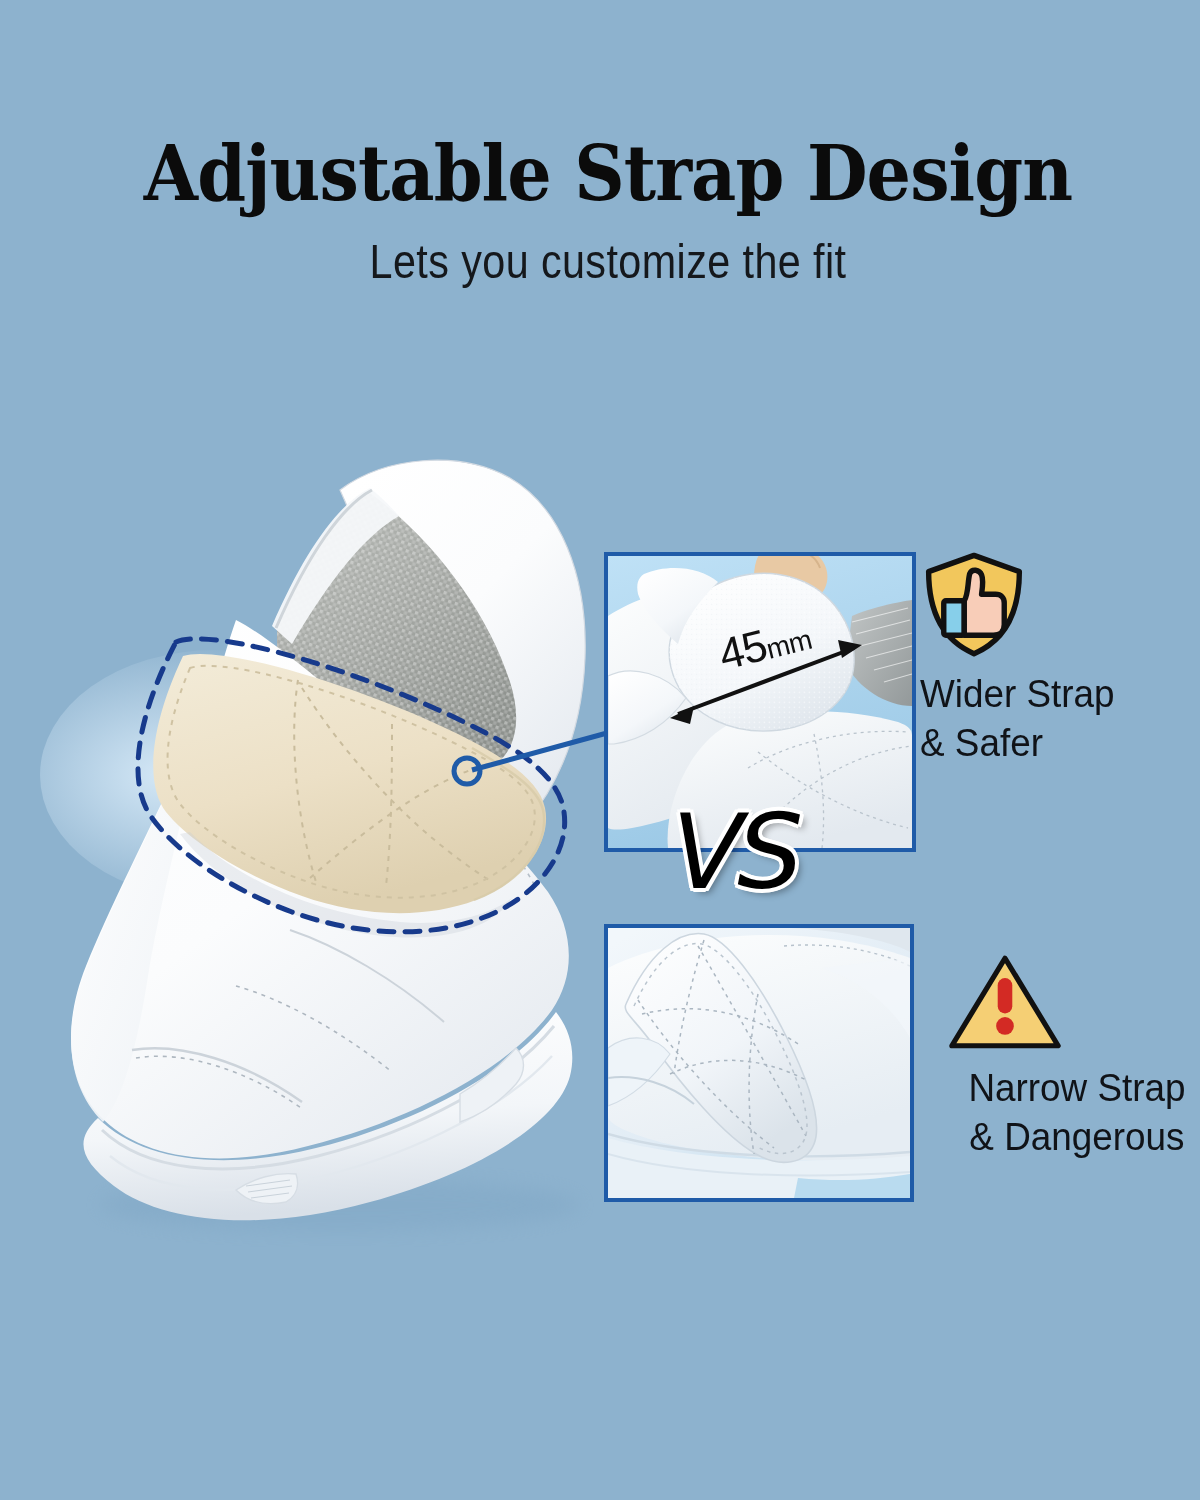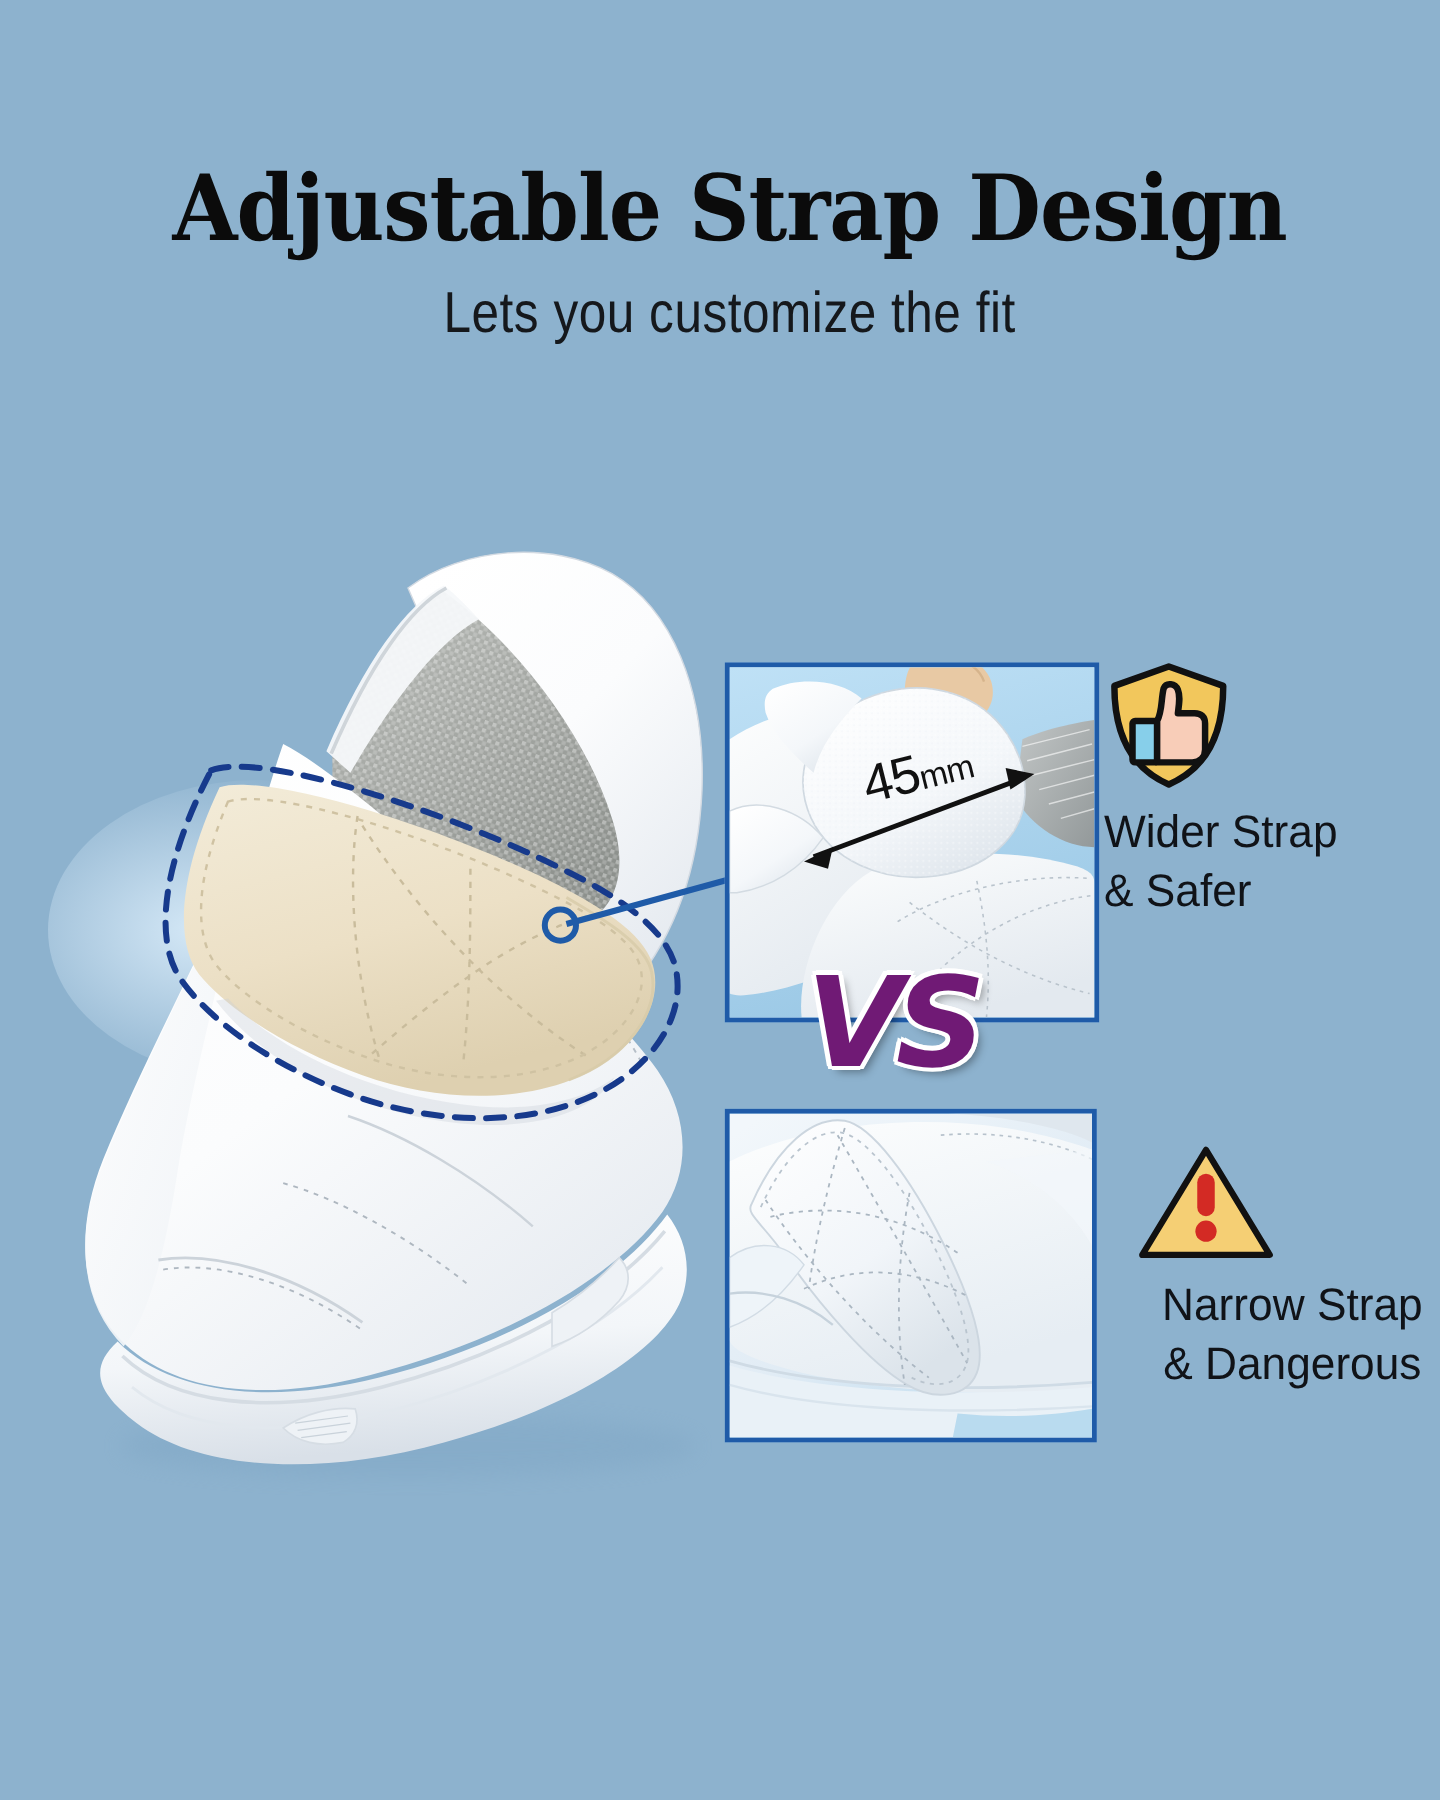--- a/index.html
+++ b/index.html
@@ -47,25 +47,25 @@
   #panel-top    { left:604px; top:552px; width:312px; height:300px; }
   #panel-bottom { left:604px; top:924px; width:310px; height:278px; }
 
   .panel-photo { position:absolute; left:0; top:0; width:100%; height:100%; }
 
   
   #vs-badge {
     position:absolute;
     left:672px; top:800px;
     font-family:"DejaVu Sans", sans-serif;
-    font-weight:700;
+    font-weight:400;
     font-style:italic;
     font-size:104px;
     line-height:1;
-    color:#701a75;
+    color:#000000;
     letter-spacing:-6px;
     text-shadow:
        4px 0 0 #fff, -4px 0 0 #fff, 0 4px 0 #fff, 0 -4px 0 #fff,
        3px 3px 0 #fff, -3px 3px 0 #fff, 3px -3px 0 #fff, -3px -3px 0 #fff,
        5px 5px 7px rgba(0,0,0,0.35);
     z-index:40;
   }
 
   
   .feature { position:absolute; width:270px; }

